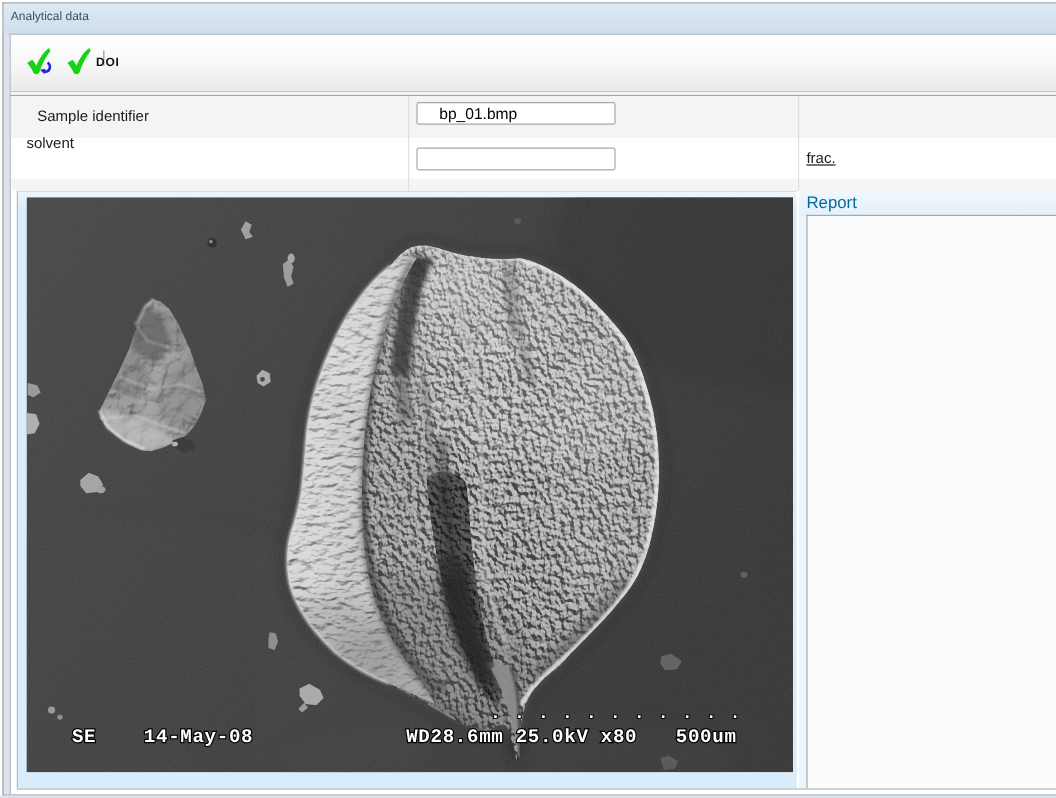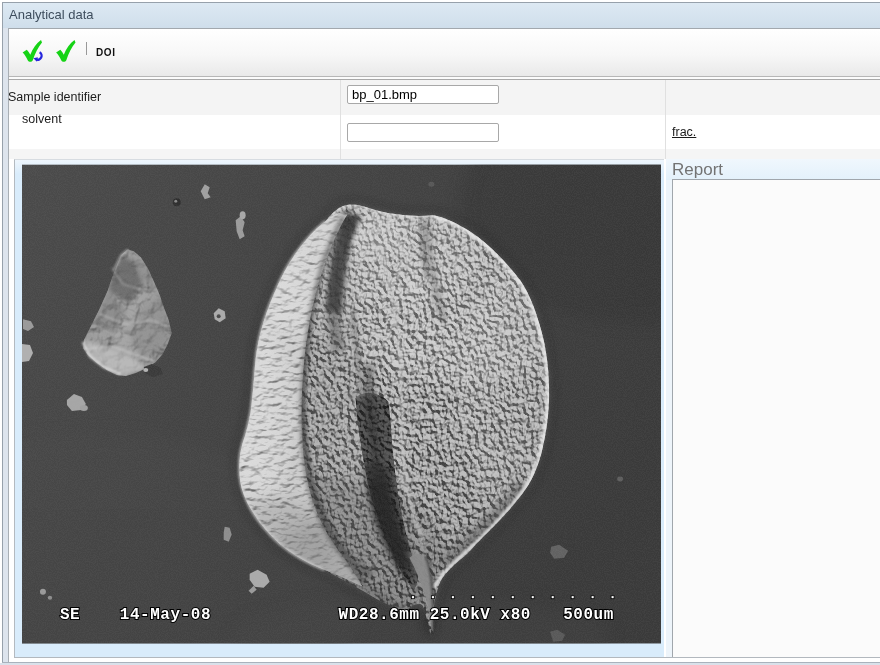--- a/index.html
+++ b/index.html
@@ -3,49 +3,49 @@
 <meta charset="utf-8">
 <style>
   html,body{margin:0;padding:0;width:880px;height:665px;overflow:hidden;background:#fff;
     font-family:"Liberation Sans",sans-serif;}
   .abs{position:absolute;}
   
   #winborder{left:2px;top:2px;width:898px;height:660px;border-left:1px solid #97a1ab;border-top:1px solid #97a1ab;background:#dde4ed;}
   #bottomline{left:2px;top:662px;width:878px;height:1px;background:#a9b2bc;}
   #bottomstrip{left:0px;top:663px;width:880px;height:2px;background:#d9e1ea;}
   #titlebar{left:3px;top:3px;width:877px;height:25px;background:linear-gradient(#dde9f3,#cfdeeb);}
-  #titletext{left:9px;top:2px;width:400px;height:25px;line-height:25px;font-size:13px;color:#3e4d5d;}
+  #titletext{left:9px;top:2px;width:400px;height:25px;line-height:25px;font-size:10px;color:#3e4d5d;}
   
   #groupbox{left:8px;top:28px;width:872px;height:633px;background:#ffffff;border-left:1px solid #a9afb5;border-top:1px solid #a2a8ae;}
   
   #toolbar{left:9px;top:29px;width:871px;height:47px;background:linear-gradient(#ffffff 0%,#f7f7f7 55%,#e9e9e9 100%);border-bottom:1px solid #b6b6b6;}
   #toolbarhl{left:9px;top:77px;width:871px;height:2px;background:#fbfbfb;}
   #tsep{left:86px;top:42px;width:1px;height:13px;background:#999;}
-  #doi{left:96px;top:47px;font-size:10px;font-weight:bold;letter-spacing:0.6px;color:#111;}
+  #doi{left:80px;top:47px;font-size:10px;font-weight:bold;letter-spacing:0.6px;color:#111;}
   
   #rowstop{left:8px;top:79px;width:872px;height:1px;background:#a8a8a8;}
   #row1{left:9px;top:80px;width:871px;height:35px;background:#f4f4f4;}
   #row2{left:9px;top:115px;width:871px;height:34px;background:#ffffff;}
   #rowstrip{left:9px;top:149px;width:871px;height:10px;background:#f5f5f5;}
   .vdiv{top:80px;width:1px;height:79px;background:#e0e0e0;}
   #vdiv1{left:340px;}
   #vdiv2{left:665px;}
   .lbl{font-size:12.5px;color:#1c1c1c;}
-  #lbl1{left:8px;top:80px;height:35px;line-height:35px;}
+  #lbl1{left:31px;top:80px;height:35px;line-height:35px;}
   #lbl2{left:22px;top:102px;height:34px;line-height:34px;}
   #lbl3{left:672px;top:115px;height:34px;line-height:34px;text-decoration:underline;}
-  .tbox{left:347px;width:146px;height:17px;background:#fff;border:1px solid #a8a8a8;border-radius:2px;font-size:13px;color:#000;padding-left:4px;line-height:17px;}
+  .tbox{left:347px;width:146px;height:17px;background:#fff;border:1px solid #a8a8a8;border-radius:2px;font-size:13px;color:#000;padding-left:18px;line-height:17px;}
   #tbox1{top:85px;}
   #tbox2{top:123px;}
   
   #bluepanel{left:14px;top:159px;width:650px;height:498px;background:linear-gradient(#eef6fd,#d9ecfb 14px);border-top:1px solid #d7dce1;border-left:1px solid #b4bac0;box-sizing:border-box;}
   #contentbottom{left:14px;top:657px;width:866px;height:1px;background:#b2b8be;}
   #reportcol{left:666px;top:159px;width:214px;height:498px;background:#edf4fa;}
   #reporthdr{left:666px;top:159px;width:214px;height:21px;background:linear-gradient(#f0f7fd,#e3f1fb);}
-  #reporttext{left:672px;top:160px;font-size:17px;color:#737373;}
+  #reporttext{left:672px;top:160px;font-size:14px;color:#0369a1;}
   #reportbox{left:672px;top:179px;width:210px;height:477px;background:#fbfbfb;border-left:1px solid #a0a6ac;border-top:1px solid #a0a6ac;}
   
   #icons{left:20px;top:38px;width:60px;height:28px;}
   
   #sem{left:22px;top:164px;width:639px;height:480px;}
 </style>
 </head>
 <body>
 <div class="abs" id="winborder"></div>
 <div class="abs" id="titlebar"></div>

